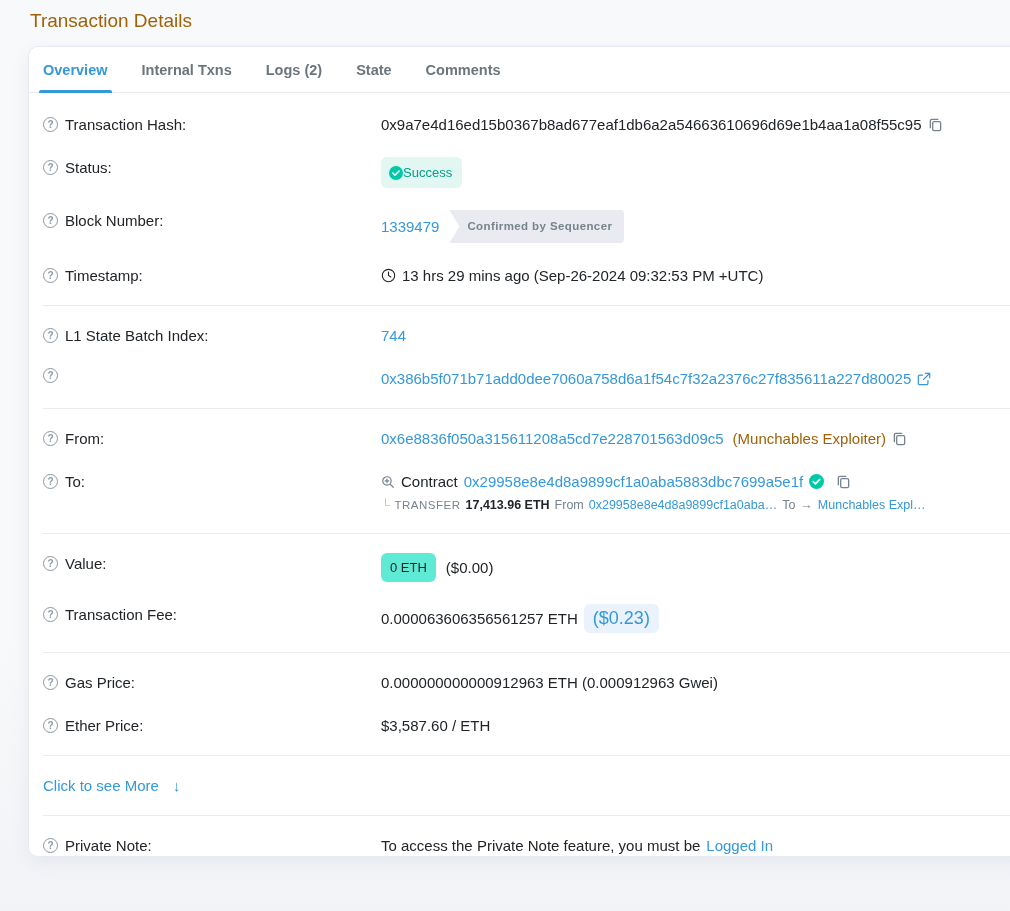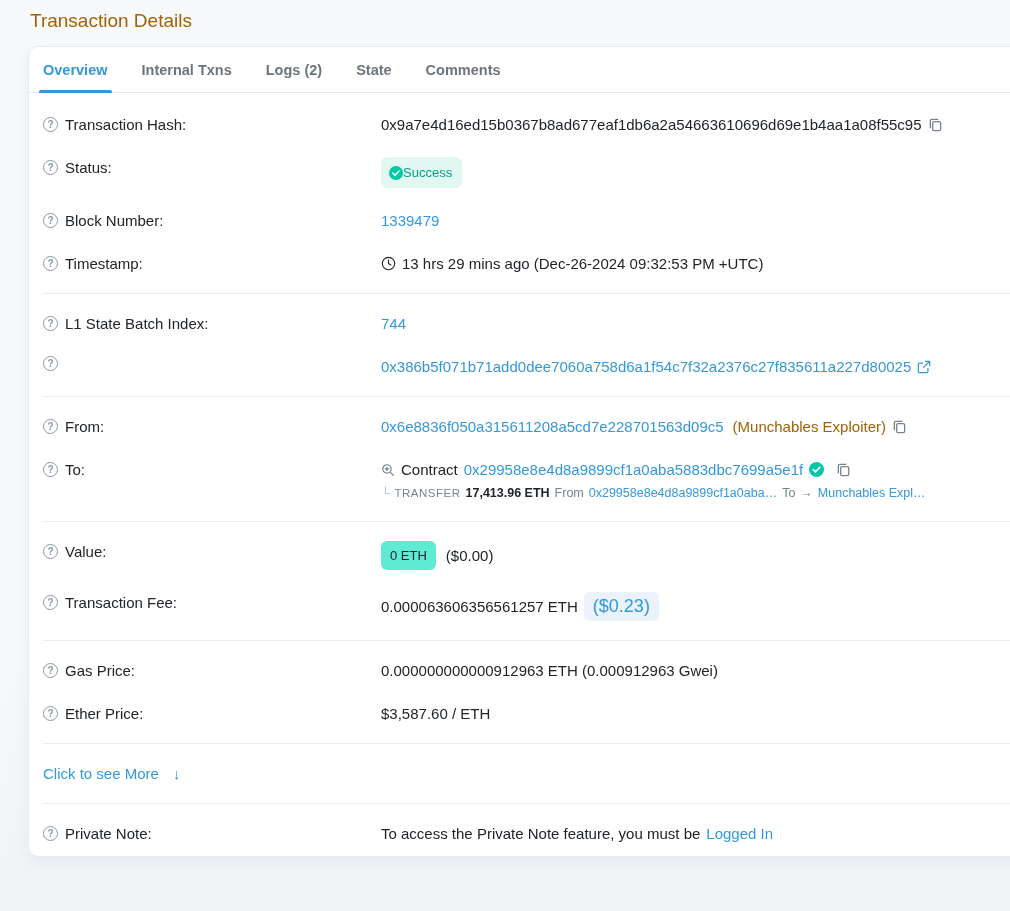--- a/index.html
+++ b/index.html
@@ -134,37 +134,38 @@
       </div>
 
       
       <div class="row">
         <div class="row-label">
           <span class="help-icon">?</span>
           <span>Block Number:</span>
         </div>
         <div class="row-value">
           <span class="link">1339479</span>
+          <span class="badge-sequencer">Confirmed by Sequencer</span>
         </div>
       </div>
 
       
       <div class="row">
         <div class="row-label">
           <span class="help-icon">?</span>
           <span>Timestamp:</span>
         </div>
         <div class="row-value">
           <span class="icon-static">
             <svg width="15" height="15" viewBox="0 0 16 16" fill="none" stroke="#212529" stroke-width="1.2">
                 <circle cx="8" cy="8" r="6.6"></circle>
                 <path d="M8 4.4V8l2.5 1.6" stroke-linecap="round"></path>
               </svg>
           </span>
-          <span>13 hrs 29 mins ago (Dec-26-2024 09:32:53 PM +UTC)</span>
+          <span>13 hrs 29 mins ago (Sep-26-2024 09:32:53 PM +UTC)</span>
         </div>
       </div>
 
       <hr class="divider">
 
       
       <div class="row">
         <div class="row-label">
           <span class="help-icon">?</span>
           <span>L1 State Batch Index:</span>

